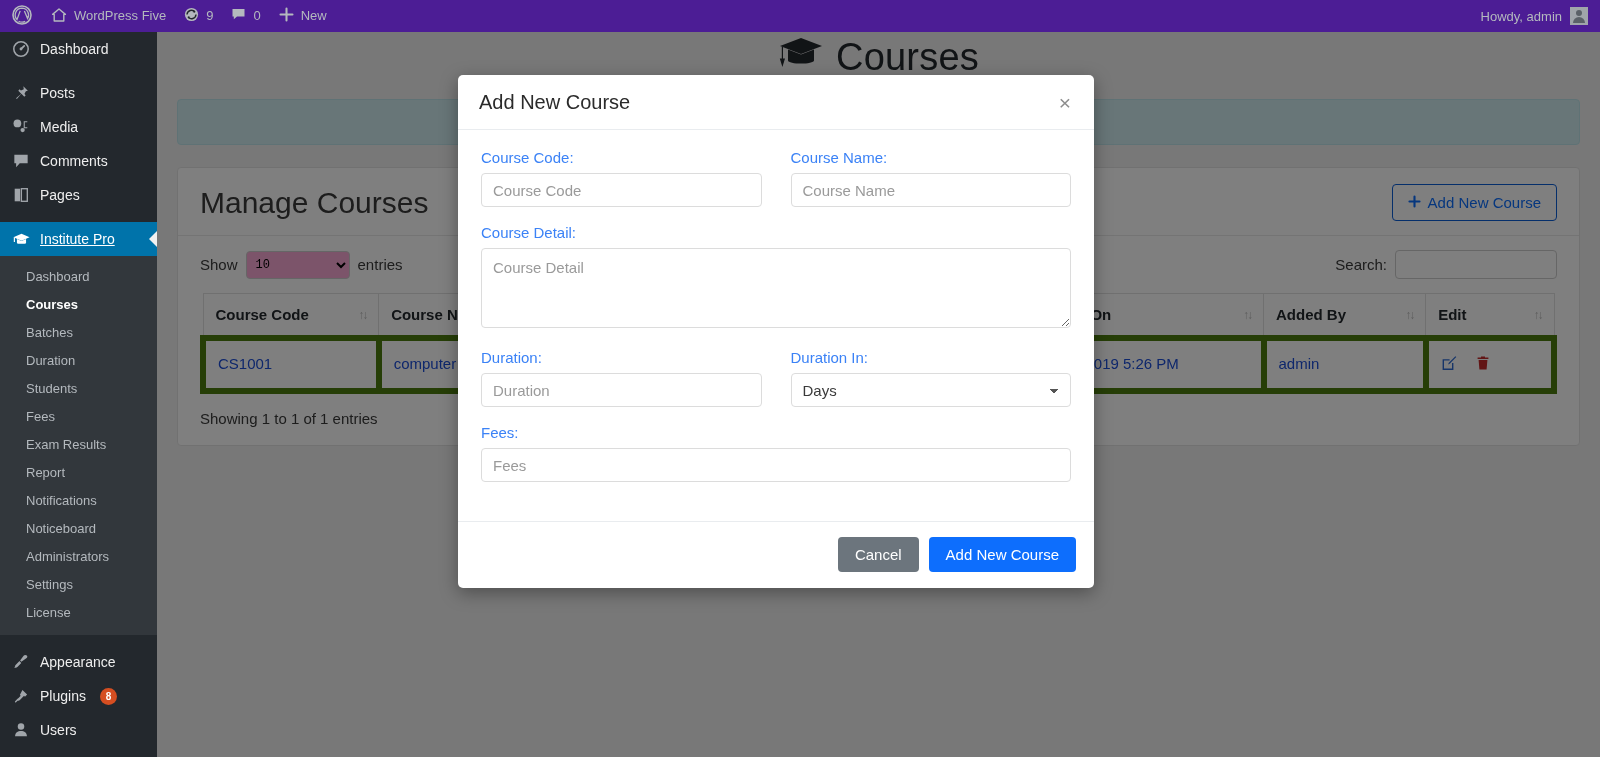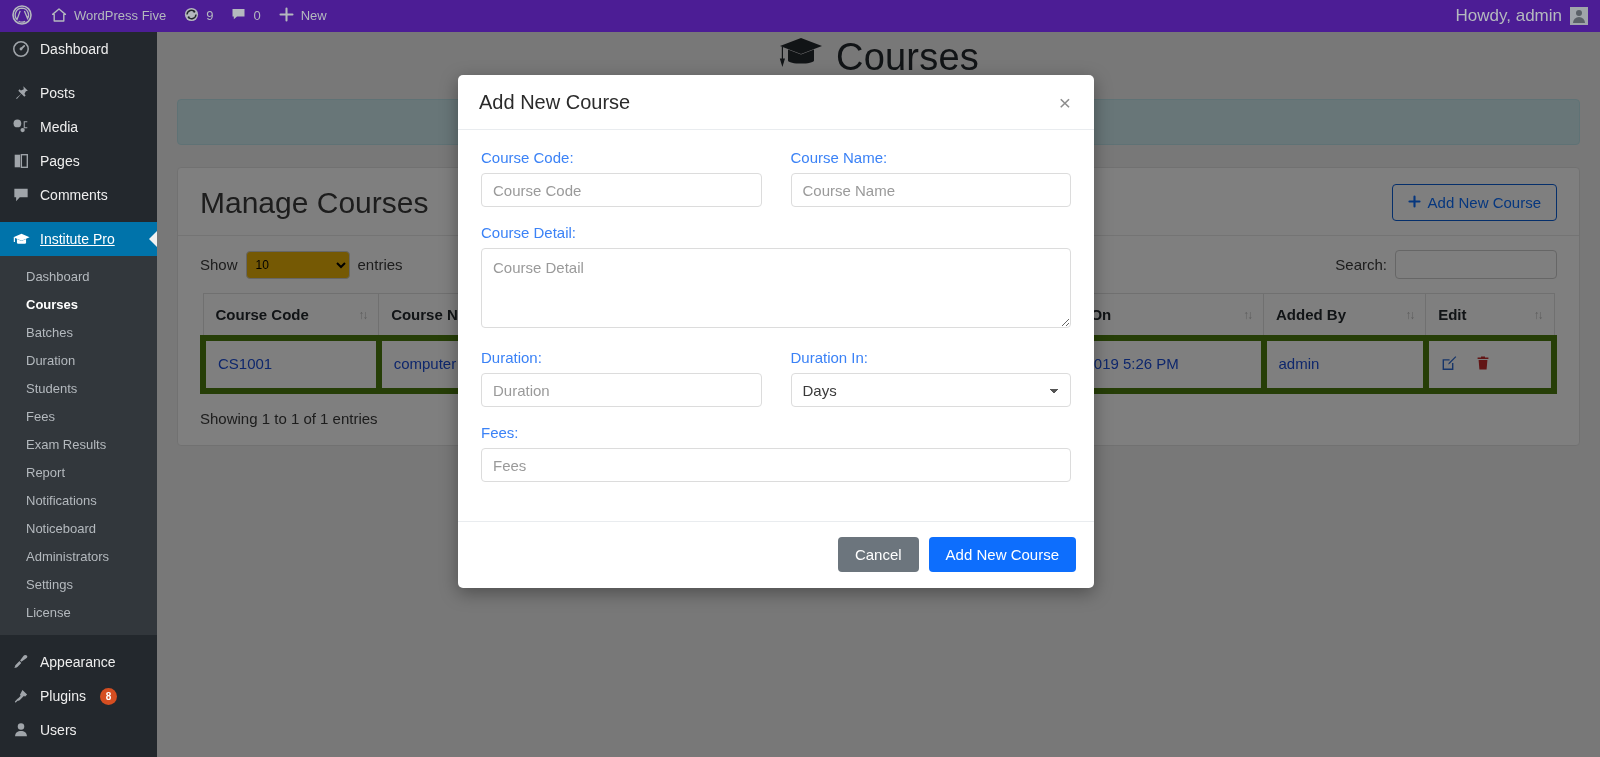--- a/index.html
+++ b/index.html
@@ -23,21 +23,21 @@
   }
   .ab-item {
     display: flex; align-items: center; gap: 7px;
     height: 32px; padding: 0 9px;
     color: #b4b9be; cursor: pointer; white-space: nowrap;
   }
   .ab-item.wp-logo { padding: 0 10px 0 12px; }
   .ab-item .ab-label { line-height: 32px; }
   #adminbar .ab-spacer { flex: 1; }
   .ab-right { display: flex; align-items: center; gap: 8px; padding-right: 12px; }
-  .ab-right .ab-name { color: #b4b9be; font-size: 17px; }
+  .ab-right .ab-name { color: #b4b9be; font-size: 13px; }
   .avatar-box {
     width: 18px; height: 18px; background: #a0a5aa;
     display: flex; align-items: flex-end; justify-content: center;
     overflow: hidden;
   }
   .avatar-inner { position: relative; width: 18px; height: 18px; display:flex; flex-direction: column; align-items:center; justify-content:center;}
   .avatar-inner .h { width: 6px; height: 6px; border-radius: 50%; background:#5b6168;}
   .avatar-inner .b { width: 12px; height: 6px; border-radius: 7px 7px 0 0; background:#5b6168; margin-top: 1px;}
 
   
@@ -121,22 +121,22 @@
     border: 1px solid #0b5ed7; color: #0d6efd; background: transparent;
     border-radius: 4px; padding: 9px 15px; font-size: 15px;
     display: inline-flex; align-items: center; gap: 7px; cursor: pointer;
     font-family: "Liberation Sans", sans-serif;
   }
   .panel-body { padding: 14px 22px 18px 22px; }
   .dt-top { display: flex; align-items: center; justify-content: space-between; margin-bottom: 14px; }
   .dt-length { font-size: 15px; color: #3a3a3a; display: flex; align-items: center; gap: 8px; }
   .dt-length select {
     width: 104px; height: 28px; font-size: 12px;
-    border: 1px solid #ccc; border-radius: 4px; background: #eab308;
-    padding: 0 5px; font-family: Liberation Sans, sans-serif;
+    border: 1px solid #ccc; border-radius: 4px; background: #f9a8d4;
+    padding: 0 5px; font-family: Liberation Mono, monospace;
   }
   .dt-filter { font-size: 15px; color: #3a3a3a; display: flex; align-items: center; gap: 8px; justify-content: space-between; }
   .dt-filter input {
     width: 162px; height: 29px; border: 1px solid #ccc; border-radius: 4px;
     padding: 0 6px; font-size: 13px; font-family: "Liberation Sans", sans-serif;
   }
   table.dt { width: 100%; border-collapse: collapse; font-size: 15px; }
   table.dt th {
     border: 1px solid #e0e0e0; text-align: left;
     padding: 12px 12px; color: #23282d; font-weight: bold;
@@ -321,34 +321,34 @@
             <path d="M13 3.5 h1.2 v8 h-1.2 Z M13 3.5 h4 v1.2 h-4 Z M13 10.3 h4 v1.2 h-4Z" fill="currentColor"></path>
             <circle cx="11.8" cy="13.4" r="2.4" fill="currentColor"></circle>
           </svg>
       </span>
       <span class="mi-label">Media</span>
     </div>
 
     <div class="menu-item">
       <span class="mi-icon">
         <svg width="18" height="18" viewBox="0 0 20 20">
+            <path d="M2.6 3 h14.8 v9.6 H8.6 L4.6 17 V12.6 H2.6 Z" fill="currentColor"></path>
+          </svg>
+      </span>
+      <span class="mi-label">Comments</span>
+    </div>
+
+    <div class="menu-item">
+      <span class="mi-icon">
+        <svg width="18" height="18" viewBox="0 0 20 20">
             <rect x="3" y="3" width="6" height="14" fill="currentColor"></rect>
             <rect x="10.4" y="3" width="6.6" height="14" fill="none" stroke="currentColor" stroke-width="1.5"></rect>
           </svg>
       </span>
       <span class="mi-label">Pages</span>
-    </div>
-
-    <div class="menu-item">
-      <span class="mi-icon">
-        <svg width="18" height="18" viewBox="0 0 20 20">
-            <path d="M2.6 3 h14.8 v9.6 H8.6 L4.6 17 V12.6 H2.6 Z" fill="currentColor"></path>
-          </svg>
-      </span>
-      <span class="mi-label">Comments</span>
     </div>
 
     <div class="menu-item current sep-top">
       <span class="mi-icon">
         <svg width="19" height="19" viewBox="0 0 20 20">
             <path d="M10 4 L18.5 7.6 L10 11.2 L1.5 7.6 Z" fill="currentColor"></path>
             <path d="M5.2 9.4 V13.6 C5.2 14.9 14.8 14.9 14.8 13.6 V9.4 L10 11.6 Z" fill="currentColor"></path>
             <path d="M2.5 8 V12.6" stroke="currentColor" stroke-width="1.2"></path>
           </svg>
       </span>

